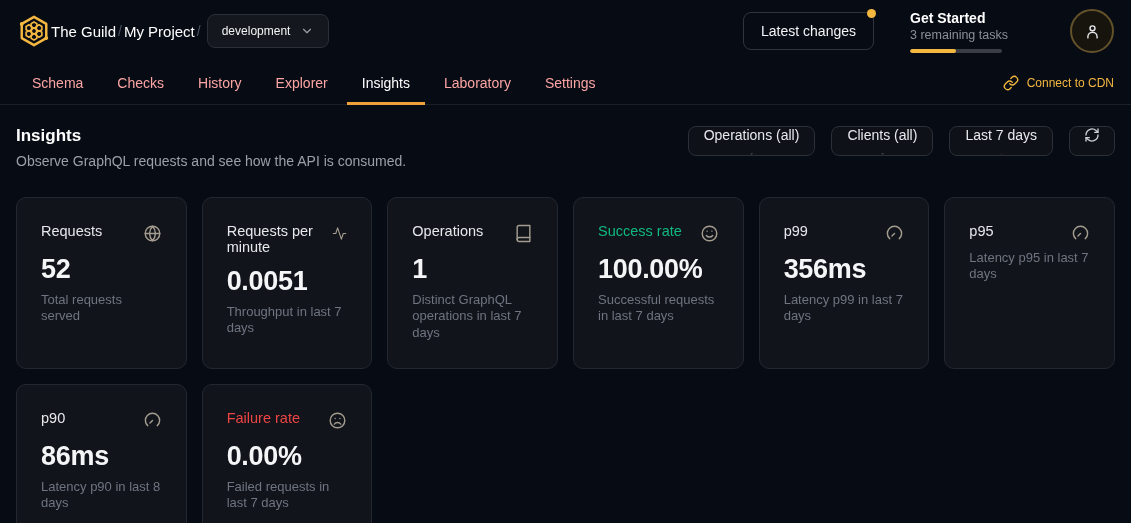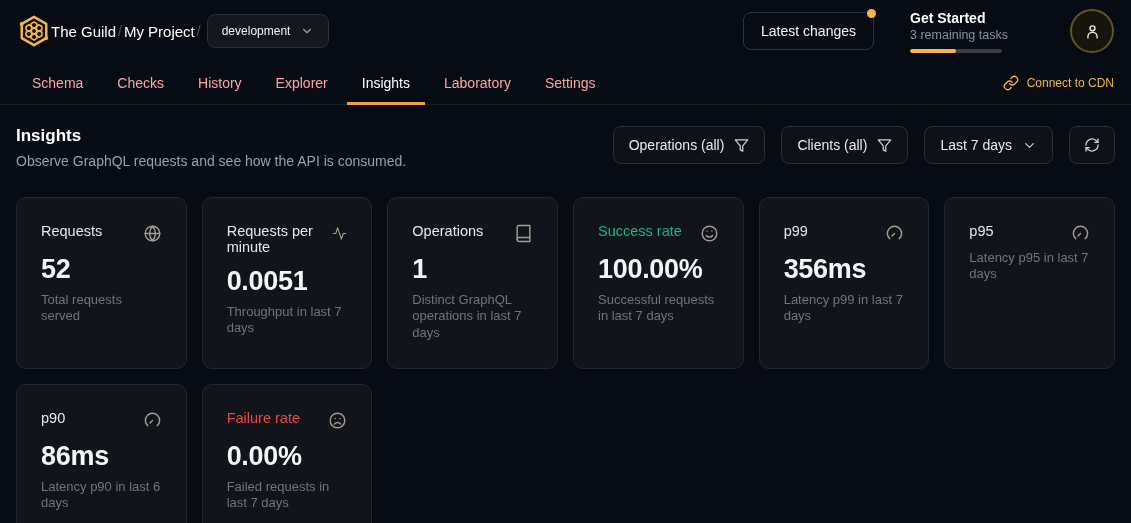--- a/index.html
+++ b/index.html
@@ -106,26 +106,27 @@
   .content-head { display: flex; align-items: flex-start; }
   .page-title { font-size: 17px; font-weight: 700; color: #ffffff; }
   .page-sub { font-size: 14px; color: #9aa0aa; margin-top: 7px; }
   .filters { margin-left: auto; display: flex; gap: 16px; }
   .filter-btn {
     display: flex; align-items: center; gap: 10px;
     background: #0e1117;
     border: 1px solid #2b2f37;
     border-radius: 8px;
     padding: 0 15px;
-    height: 38px;
+    height: 30px;
     font-size: 14px;
     font-family: inherit;
     color: #e8eaee;
     cursor: pointer;
     white-space: nowrap;
+    flex-direction: column;
   }
   .filter-btn svg { width: 15px; height: 15px; color: #cdd1d7; }
   .icon-btn { padding: 0 14px; }
   .icon-btn svg { width: 16px; height: 16px; }
 
   
   .cards {
     margin-top: 28px;
     display: grid;
     grid-template-columns: repeat(6, 1fr);
@@ -397,21 +398,21 @@
     <div class="card-desc">Latency p95 in last 7 days</div>
   </section>
       <section class="card">
     <div class="card-head">
       <span class="card-title">p90</span>
       <svg class="card-icon">
             <use href="#icon-gauge"></use>
           </svg>
     </div>
     <div class="card-value">86ms</div>
-    <div class="card-desc">Latency p90 in last 6 days</div>
+    <div class="card-desc">Latency p90 in last 8 days</div>
   </section>
       <section class="card">
     <div class="card-head">
       <span class="card-title" style="color: rgb(239, 68, 68);">Failure rate</span>
       <svg class="card-icon">
             <use href="#icon-frown"></use>
           </svg>
     </div>
     <div class="card-value">0.00%</div>
     <div class="card-desc">Failed requests in last 7 days</div>

